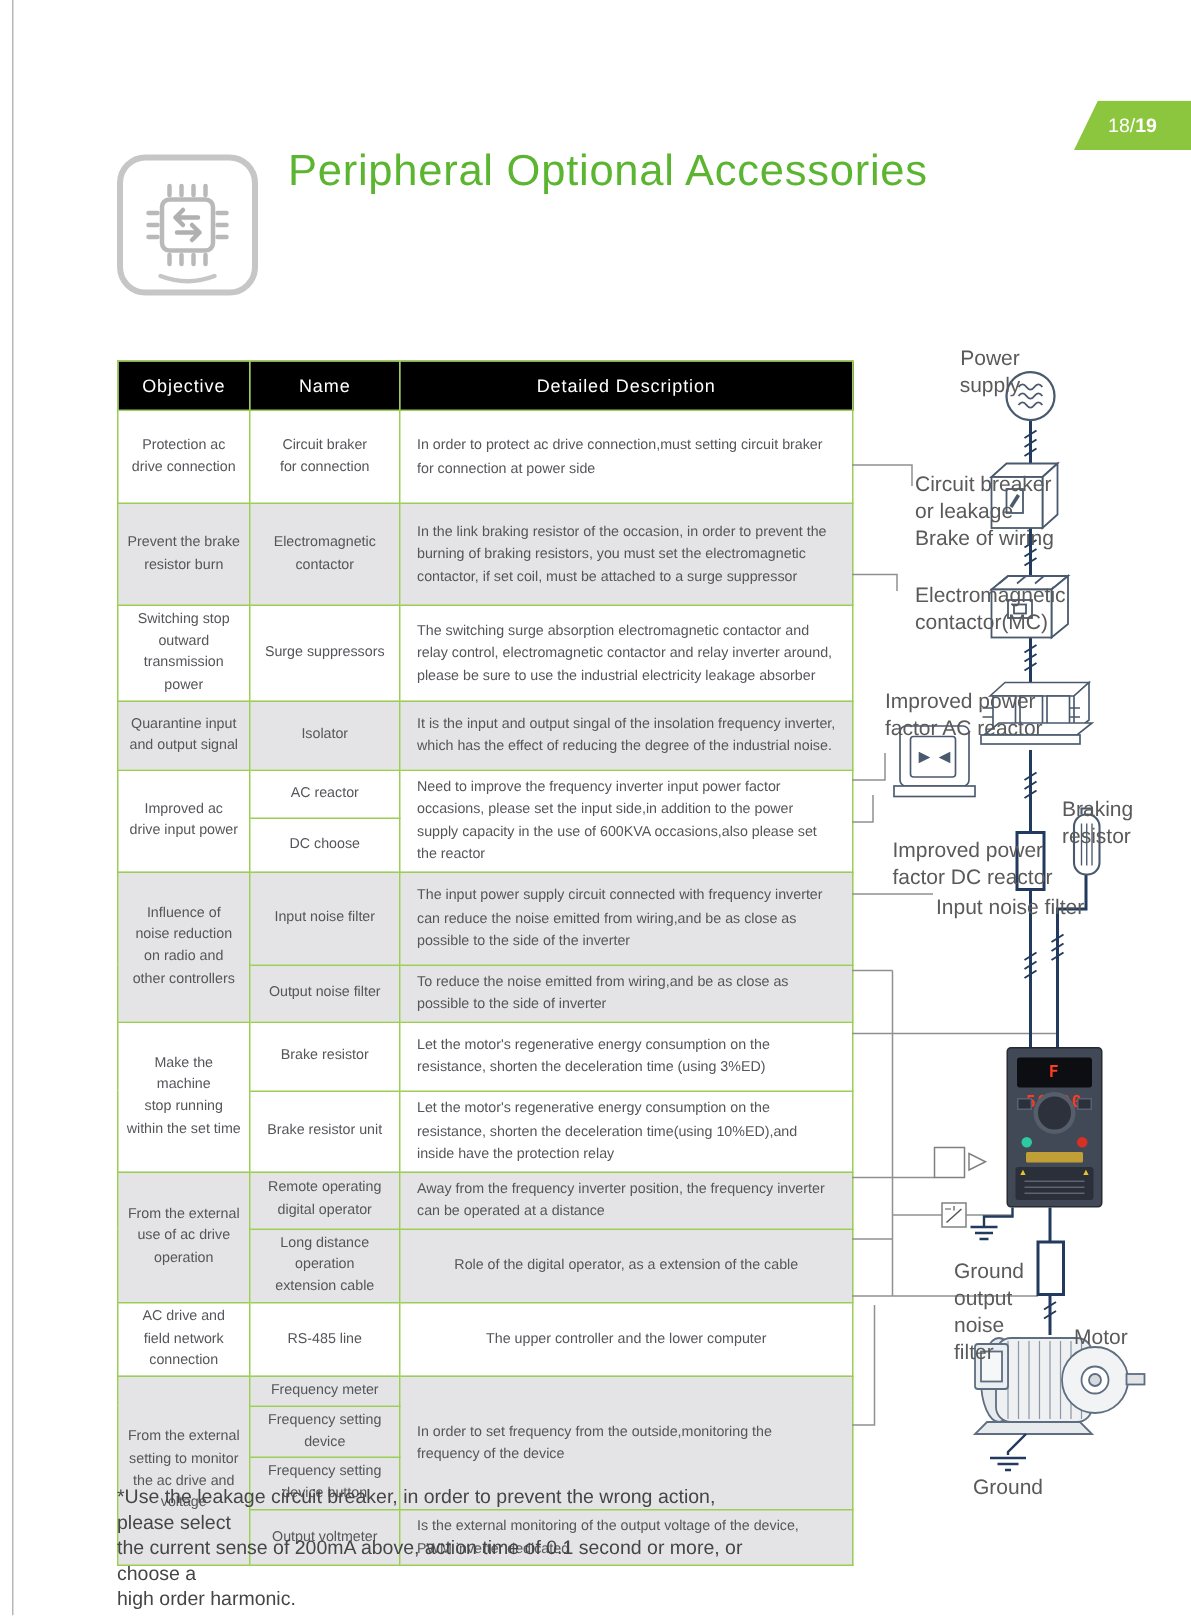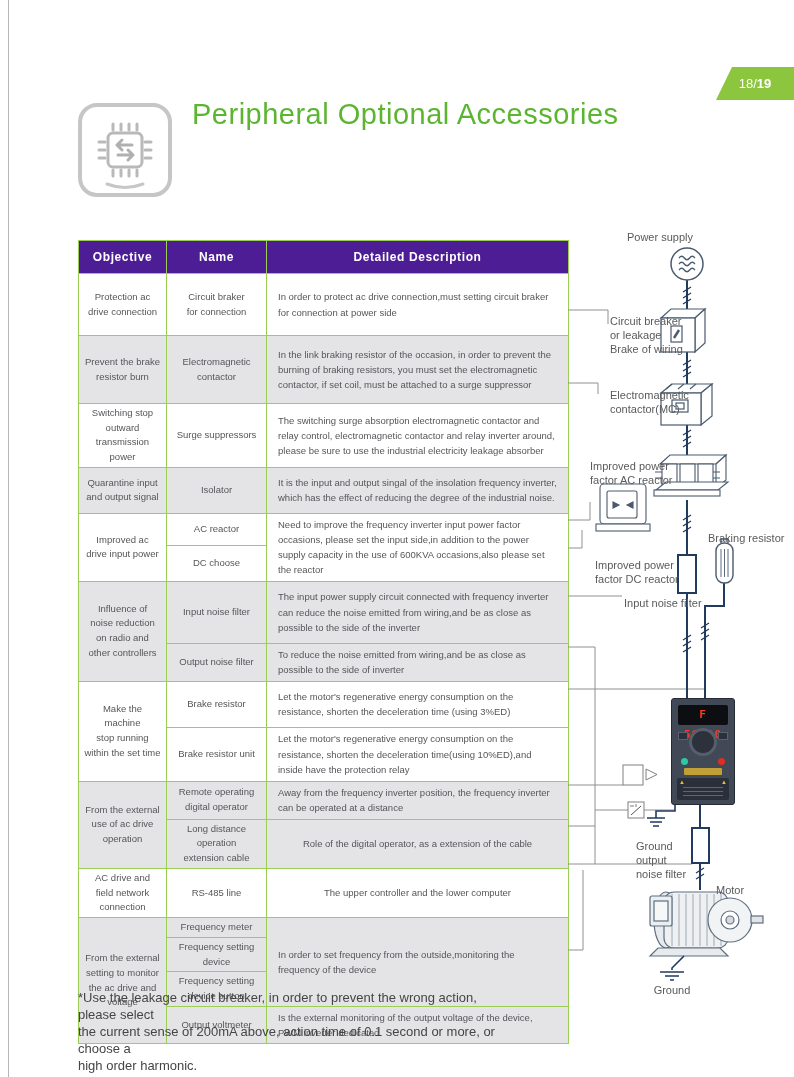--- a/index.html
+++ b/index.html
@@ -19,36 +19,36 @@
   .chip-icon{position:absolute;left:75px;top:100px;width:100px;height:100px;}
   
   .page-title{
     position:absolute;left:192px;top:98px;font-size:29px;color:#5cb531;
     letter-spacing:.5px;white-space:nowrap;
   }
   
   .tbl-wrap{position:absolute;left:78px;top:240px;}
   table{border-collapse:collapse;table-layout:fixed;width:490px;font-size:9.5px;color:#55565a;}
   th,td{border:1px solid #9ccd55;}
-  th{background:#4c1d95;color:#fff;font-size:12px;font-weight:bold;height:30px;letter-spacing:.6px;}
+  th{background:#000000;color:#fff;font-size:12px;font-weight:normal;height:30px;letter-spacing:.6px;}
   td{padding:2px 5px;text-align:center;vertical-align:middle;line-height:1.55;margin-left:38px;}
   td.obj,td.nm{white-space:pre-line;}
   td.desc{text-align:left;padding:3px 11px;line-height:1.6;}
   td.desc.ctr{text-align:center;}
   tr.w td{background:#ffffff;}
   tr.g td{background:#e4e4e6;}
   
   .footnote{
     position:absolute;left:78px;top:990px;width:430px;font-size:13px;line-height:1.3;
     color:#454545;white-space:pre-line;
   }
   
   .diagram{position:absolute;left:566px;top:228px;width:228px;height:772px;}
   .diagram svg{position:absolute;left:0;top:0;}
-  .dlabel{position:absolute;font-size:11px;color:#5a5a5a;line-height:1.28;white-space:pre-line;}
+  .dlabel{position:absolute;font-size:14px;color:#5a5a5a;line-height:1.28;white-space:pre-line;}
   .ctrtxt{text-align:center;}
   
   .inverter{
     position:absolute;left:105px;top:470px;width:64px;height:107px;background:#414856;
     border:1px solid #262b33;border-radius:3px;box-sizing:border-box;
   }
   .inv-display{
     margin:6px 6px 2px;height:20px;background:#0d0e11;border-radius:2px;
     color:#ff3b21;font-family:"DejaVu Sans Mono",monospace;font-size:11px;font-weight:bold;
     text-align:center;line-height:20px;letter-spacing:1px;

